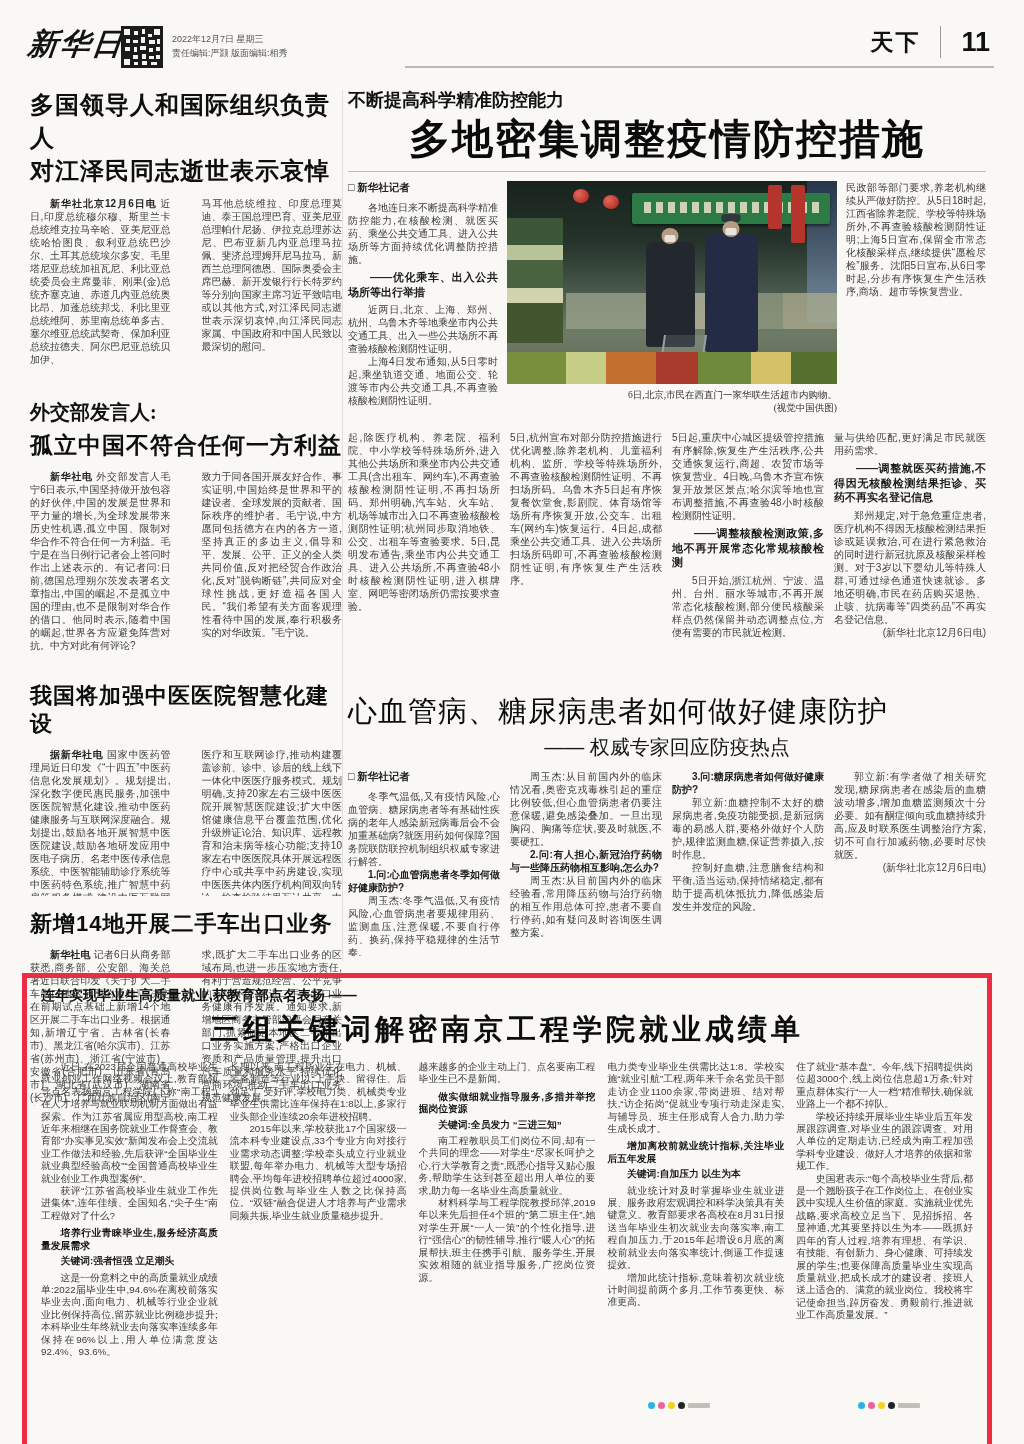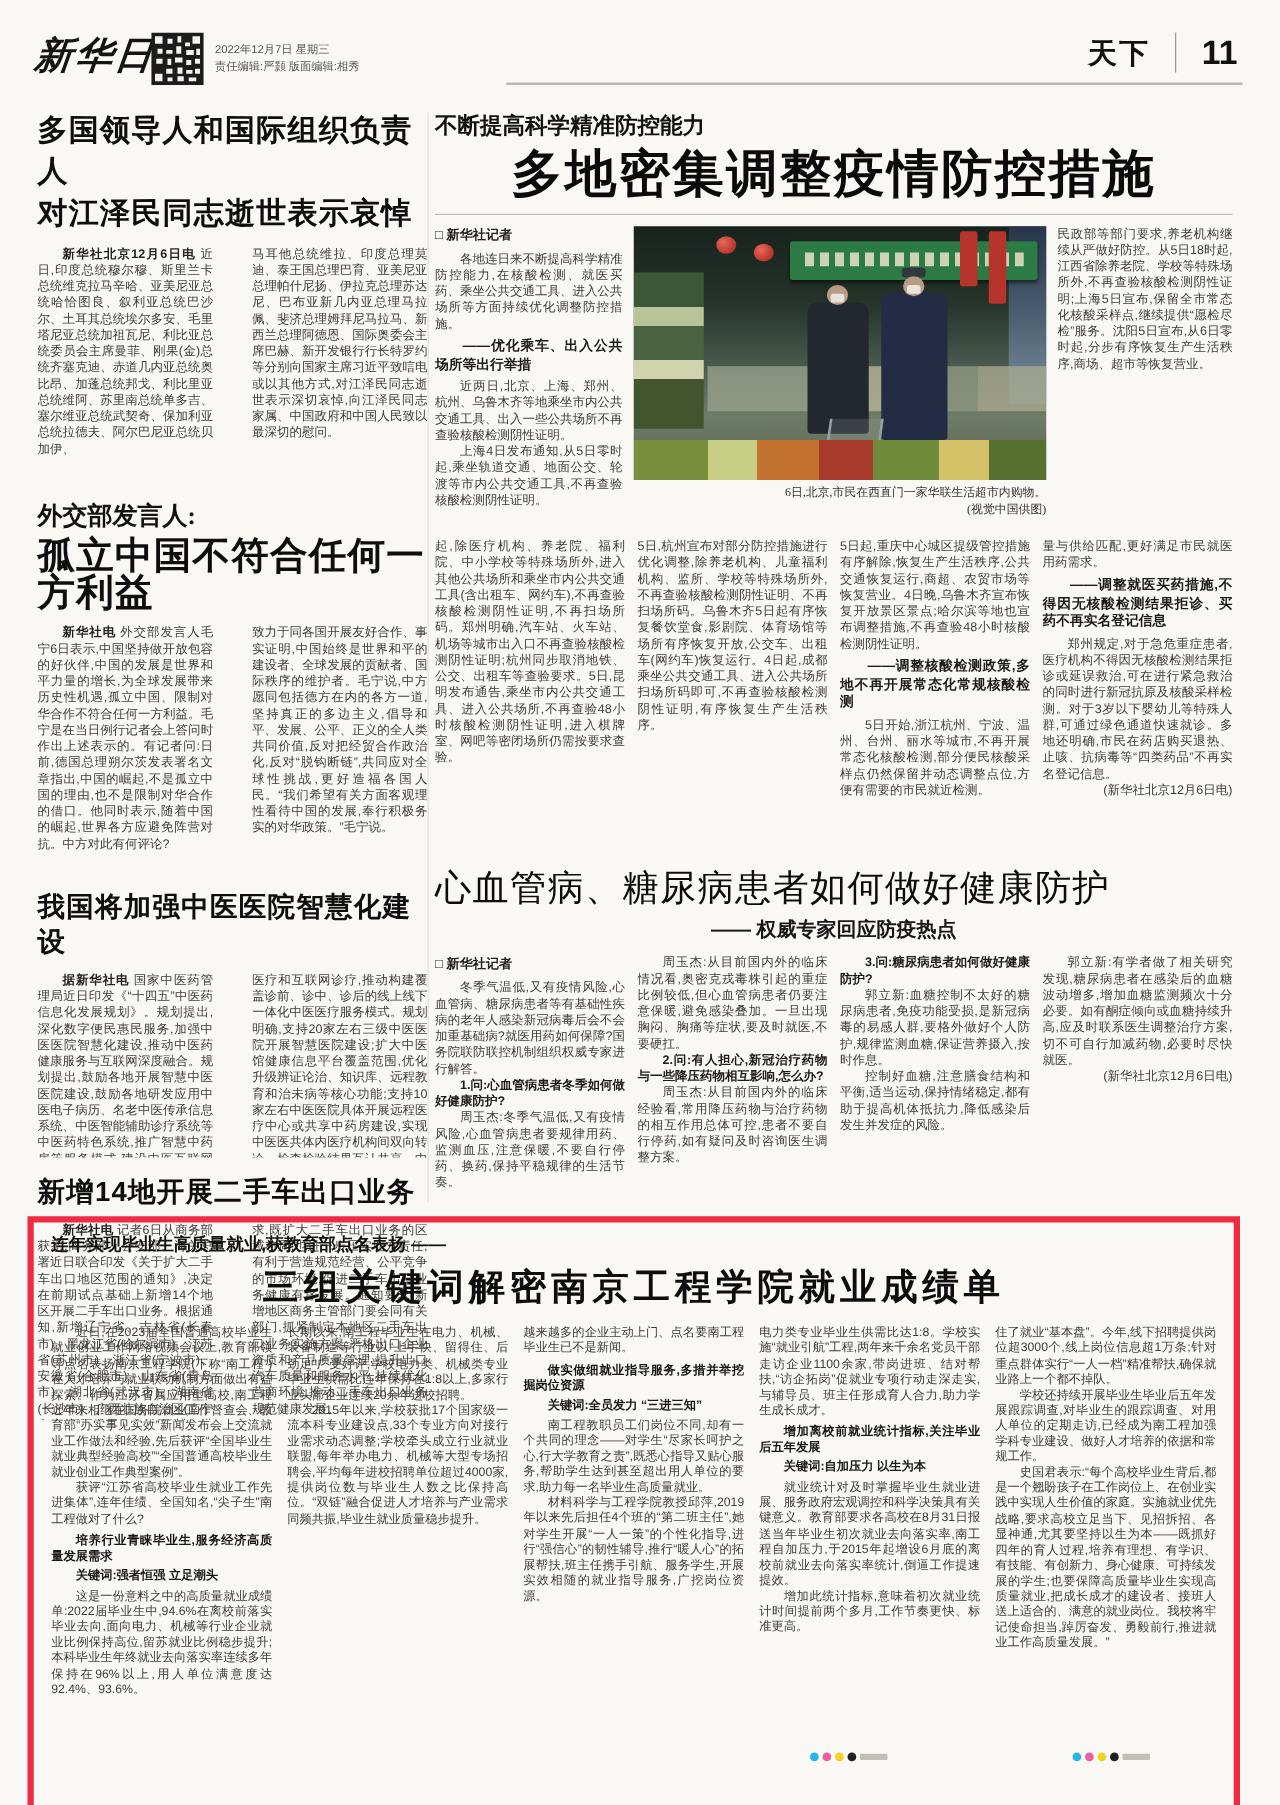--- a/index.html
+++ b/index.html
@@ -30,21 +30,21 @@
   .dsub { font-weight:700; font-size:11px; line-height:14.5px; color:#1b1b1b; margin:4px 0; }
   .q { font-weight:700; color:#1b1b1b; }
   .sign { text-align:right; }
   .reporter { font-weight:700; text-indent:0; font-size:10.5px; color:#222; margin:0 0 6px; }
 
   
   .left-block { position:absolute; left:30px; top:88px; width:312px; height:877px; }
   .hl { font-weight:900; color:#0e0e0e; letter-spacing:1px; }
   .a1-h { font-size:24px; line-height:33px; }
   .a2-kicker { font-family:"Liberation Serif",serif; font-weight:700; font-size:20px; color:#111; margin-top:18px;}
-  .a2-h { font-size:30px; line-height:30px; margin-top:4px; }
+  .a2-h { font-size:23px; line-height:30px; margin-top:4px;text-align:center; }
   .a3-h, .a4-h { font-size:22px; line-height:28px; }
   .lb-body { margin-top:10px;gap:31px; }
   .h184{height:184px;} .h196{height:196px;} .h148{height:148px;} .h158{height:158px;}
   .mt16{margin-top:16px;} .mt14{margin-top:14px;}
 
   
   .right-block { position:absolute; left:348px; top:88px; width:638px; height:877px; }
   .covid-kicker { font-family:"Liberation Serif",serif; font-weight:700; font-size:18px; color:#111; }
   .covid-h { font-size:41px; line-height:50px; font-weight:900; color:#0b0b0b; text-align:center; letter-spacing:2px; margin-top:2px;}
   .covid-rule { height:1px; background:#bbb; margin-top:7px; }
@@ -72,21 +72,21 @@
   .p2 { left:60%; top:26%; width:16%; height:58%; background:#232c44; }
   .head { position:absolute; top:-14px; left:50%; transform:translateX(-50%); width:17px; height:16px; border-radius:50%; background:#b99b85; }
   .mask { position:absolute; top:7px; left:3px; width:11px; height:7px; border-radius:2px; background:#e8e4da; }
   .cap { position:absolute; top:-20px; left:50%; transform:translateX(-50%); width:19px; height:8px; border-radius:3px; background:#30373d;}
   .cart { position:absolute; left:47%; bottom:10%; width:13%; height:14%; border:2px solid #9aa0a2; border-top:none; transform:skewX(-8deg); background:rgba(200,205,205,.15);}
   .ph-light { position:absolute; right:0; top:0; width:9%; height:70%; background:linear-gradient(180deg,#2b3a55,#7d96ae); opacity:.8;}
 
   
   .health { margin-top:10px; }
   .health-h { font-size:29px; line-height:36px; font-weight:400; color:#0c0c0c; text-align:left; letter-spacing:1px;}
-  .health-sub { font-size:16px; font-weight:700; color:#161616; text-align:center; margin-top:5px; }
+  .health-sub { font-size:20px; font-weight:400; color:#161616; text-align:center; margin-top:5px; }
   .health-body { display:flex; gap:10px; margin-top:9px; height:186px; overflow:hidden; }
 
   
   .feature { position:absolute; left:22px; top:973px; width:970px; height:544px;
     border:5px solid #ee2b42; border-bottom-width:10px; padding:9px 14px 6px; background:transparent; }
   .feature-kicker { font-weight:700; font-size:14px; color:#111; }
   .feature-h { font-family:"Liberation Serif",serif; font-weight:900; font-size:29px; letter-spacing:4px; color:#0d0d0d; text-align:center; margin-top:5px; }
   .feature-body { display:flex; gap:12px; margin-top:11px; height:330px; overflow:hidden; }
   .feature-body p { font-size:9.8px; line-height:12.4px; }
   .fsub { font-weight:700; font-size:11.5px; line-height:15px; color:#151515; margin:5px 0 3px; }

